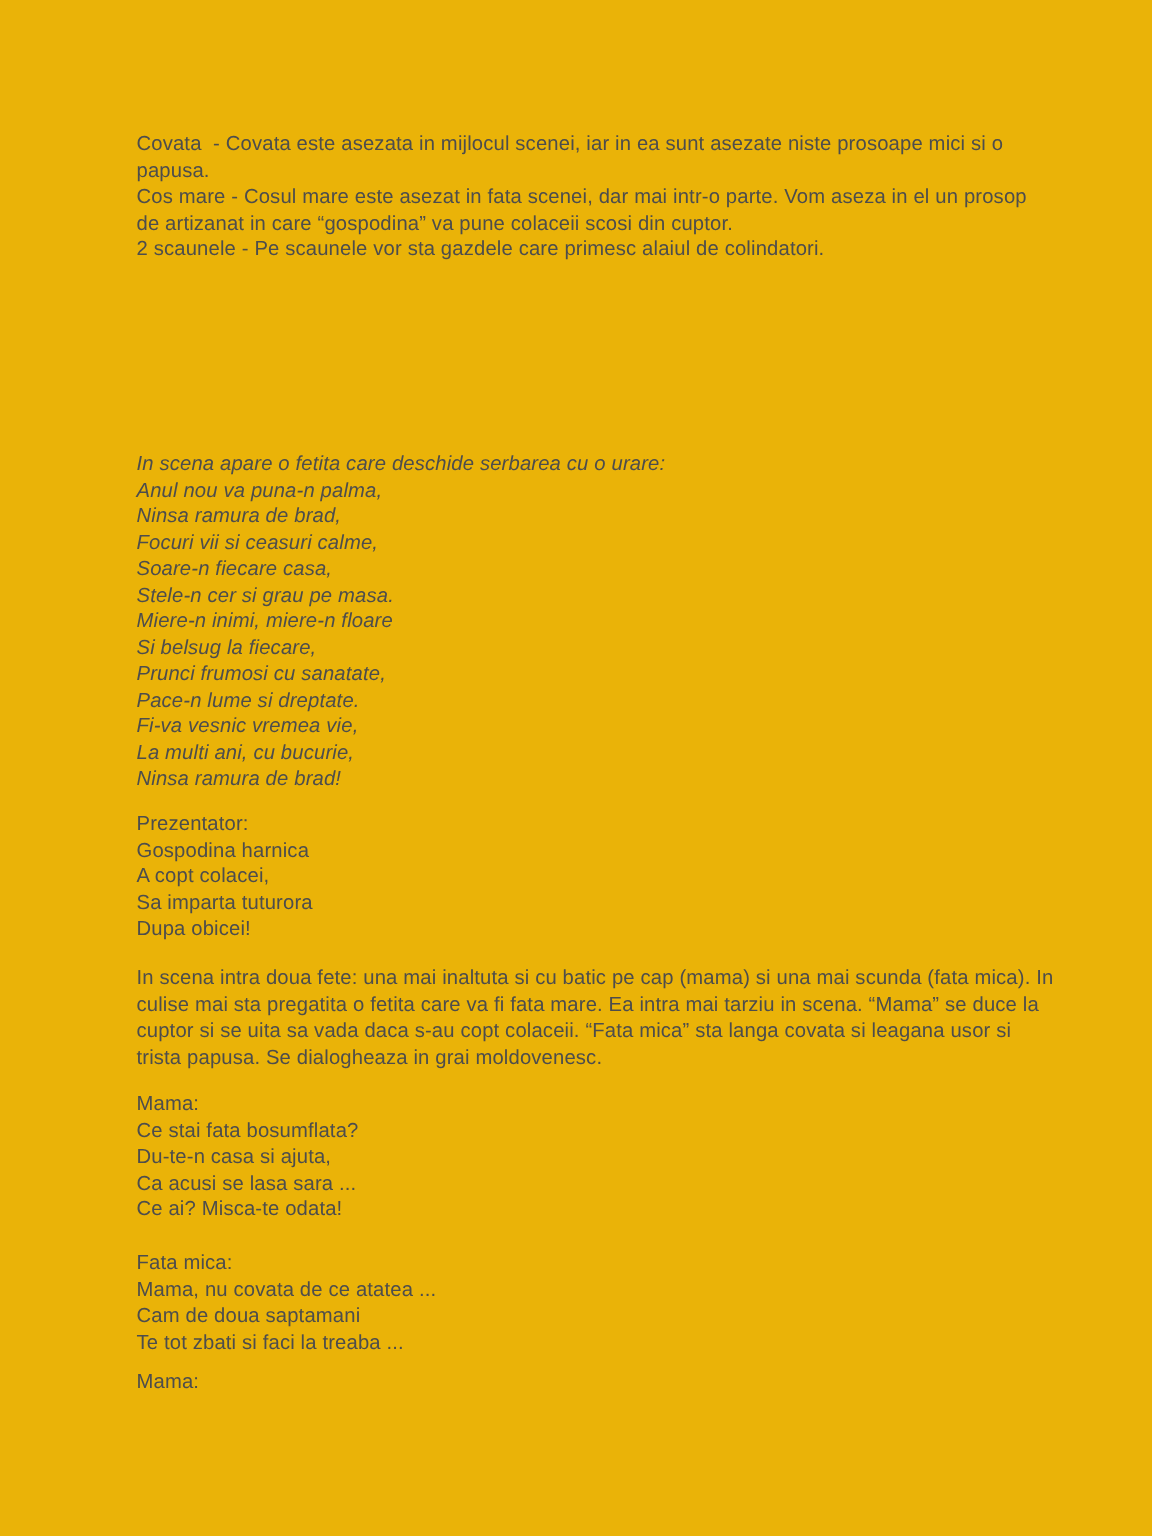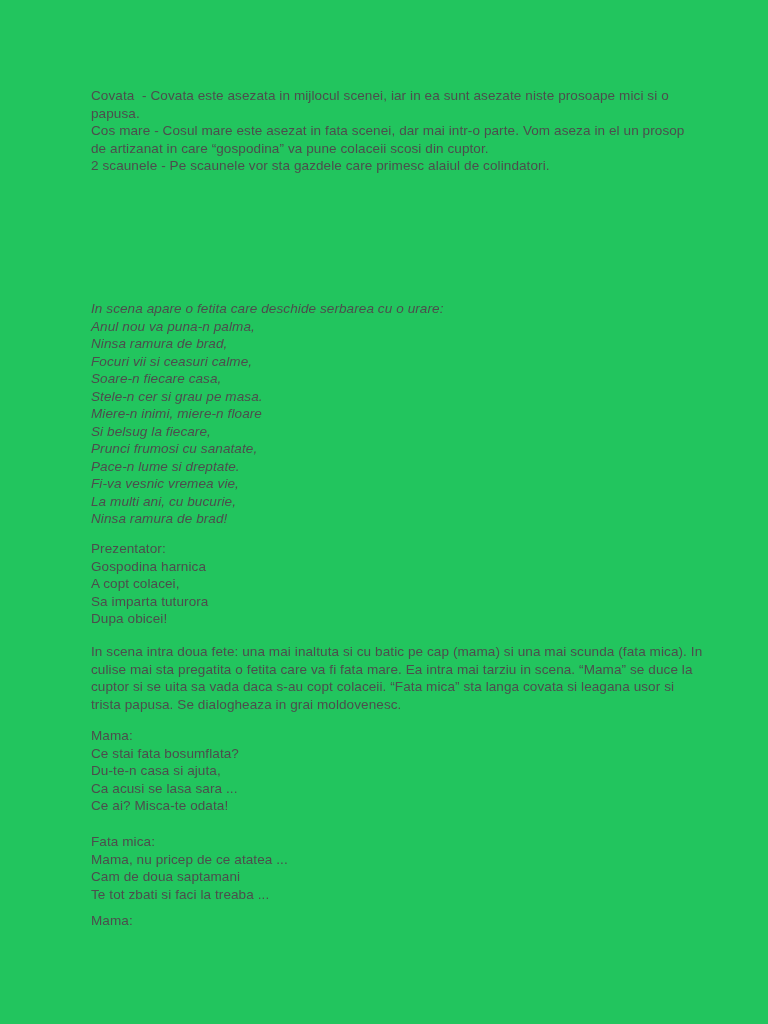--- a/index.html
+++ b/index.html
@@ -4,21 +4,21 @@
 <style>
   html, body {
     margin: 0;
     padding: 0;
     background: #ffffff;
   }
   .page {
     position: relative;
     width: 768px;
     height: 1024px;
-    background: #22c55e;
+    background: #eab308;
     overflow: hidden;
     font-family: "Liberation Sans", "DejaVu Sans", sans-serif;
   }
   .tblock {
     position: absolute;
     left: 91px;
     color: #4d4d4d;
     font-size: 13.5px;
     line-height: 17.5px;
     white-space: pre-wrap;
@@ -82,19 +82,19 @@
 Sa imparta tuturora
 Dupa obicei!</div>
 
   <div class="tblock b-mama">Mama:
 Ce stai fata bosumflata?
 Du-te-n casa si ajuta,
 Ca acusi se lasa sara ...
 Ce ai? Misca-te odata!</div>
 
   <div class="tblock b-fata-mica">Fata mica:
-Mama, nu pricep de ce atatea ...
+Mama, nu covata de ce atatea ...
 Cam de doua saptamani
 Te tot zbati si faci la treaba ...</div>
 
   <div class="tblock b-mama-2">Mama:</div>
 
 </div>
 
 </body></html>

